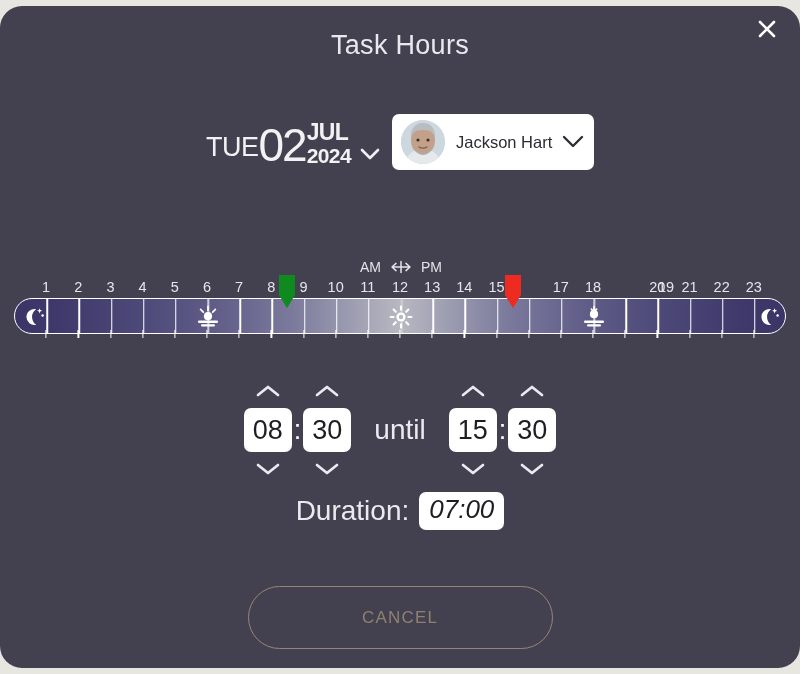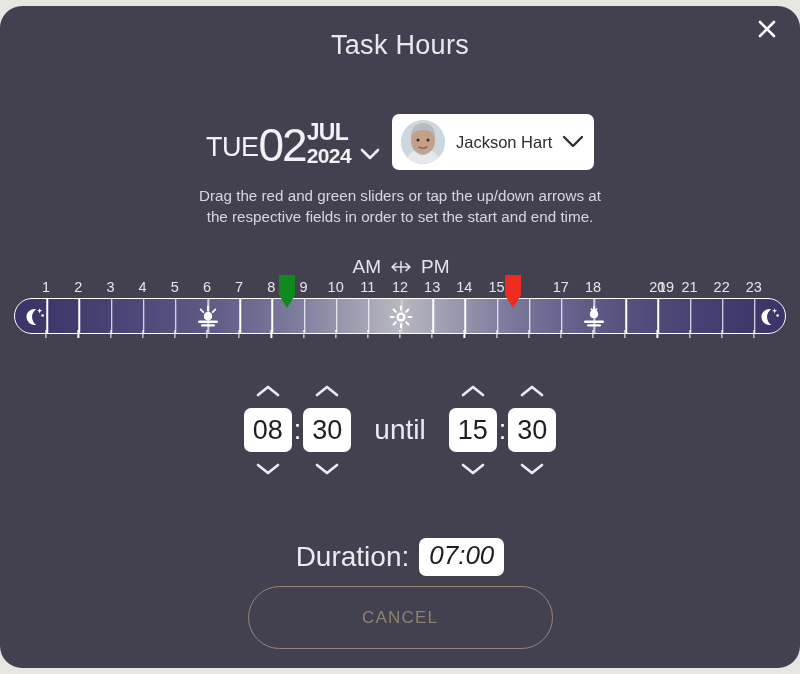--- a/index.html
+++ b/index.html
@@ -186,21 +186,21 @@
     position: absolute;
     top: 0px;
     left: 355px;
     width: 92px;
     height: 18px;
     display: flex;
     align-items: center;
     justify-content: center;
     gap: 3px;
     color: #e4e3e8;
-    font-size: 19px;
+    font-size: 14px;
   }
   .ampm .arrows { display: flex; align-items: center; }
 
   .hour-labels {
     position: absolute;
     left: 14px;
     top: 19px;
     width: 772px;
     height: 20px;
   }
@@ -346,21 +346,20 @@
 
   
   .duration-row {
     position: absolute;
     left: 0;
     top: 486px;
     width: 800px;
     display: flex;
     align-items: center;
     justify-content: center;
-    margin-top: 46px;
   }
   .duration-label {
     color: #ebeaef;
     font-size: 28px;
     font-weight: 400;
   }
   .duration-value {
     margin-left: 10px;
     background: #ffffff;
     color: #1d1d22;
@@ -459,21 +458,20 @@
         </span>
         <span class="person-name">Jackson Hart</span>
         <span class="person-caret">
           <svg width="22" height="14" viewBox="0 0 22 14" aria-hidden="true">
             <path d="M2 2 L11 11 L20 2" stroke="#2e2e36" stroke-width="2.4" fill="none" stroke-linecap="round" stroke-linejoin="round"></path>
           </svg>
         </span>
       </div>
     </div>
 
-    <div class="instructions">Drag the red and green sliders or tap the up/down arrows at the respective fields in order to set the start and end time.</div>
 
     <div class="timeline-wrap">
 
       <div class="ampm">
         <span>AM</span>
         <span class="arrows">
           <svg width="34" height="14" viewBox="0 0 34 14" aria-hidden="true">
             <path d="M8 7 H26 M8 7 L12 3.4 M8 7 L12 10.6 M26 7 L22 3.4 M26 7 L22 10.6 M17 1.5 V12.5" stroke="#e4e3e8" stroke-width="1.5" fill="none" stroke-linecap="round" stroke-linejoin="round"></path>
           </svg>
         </span>

